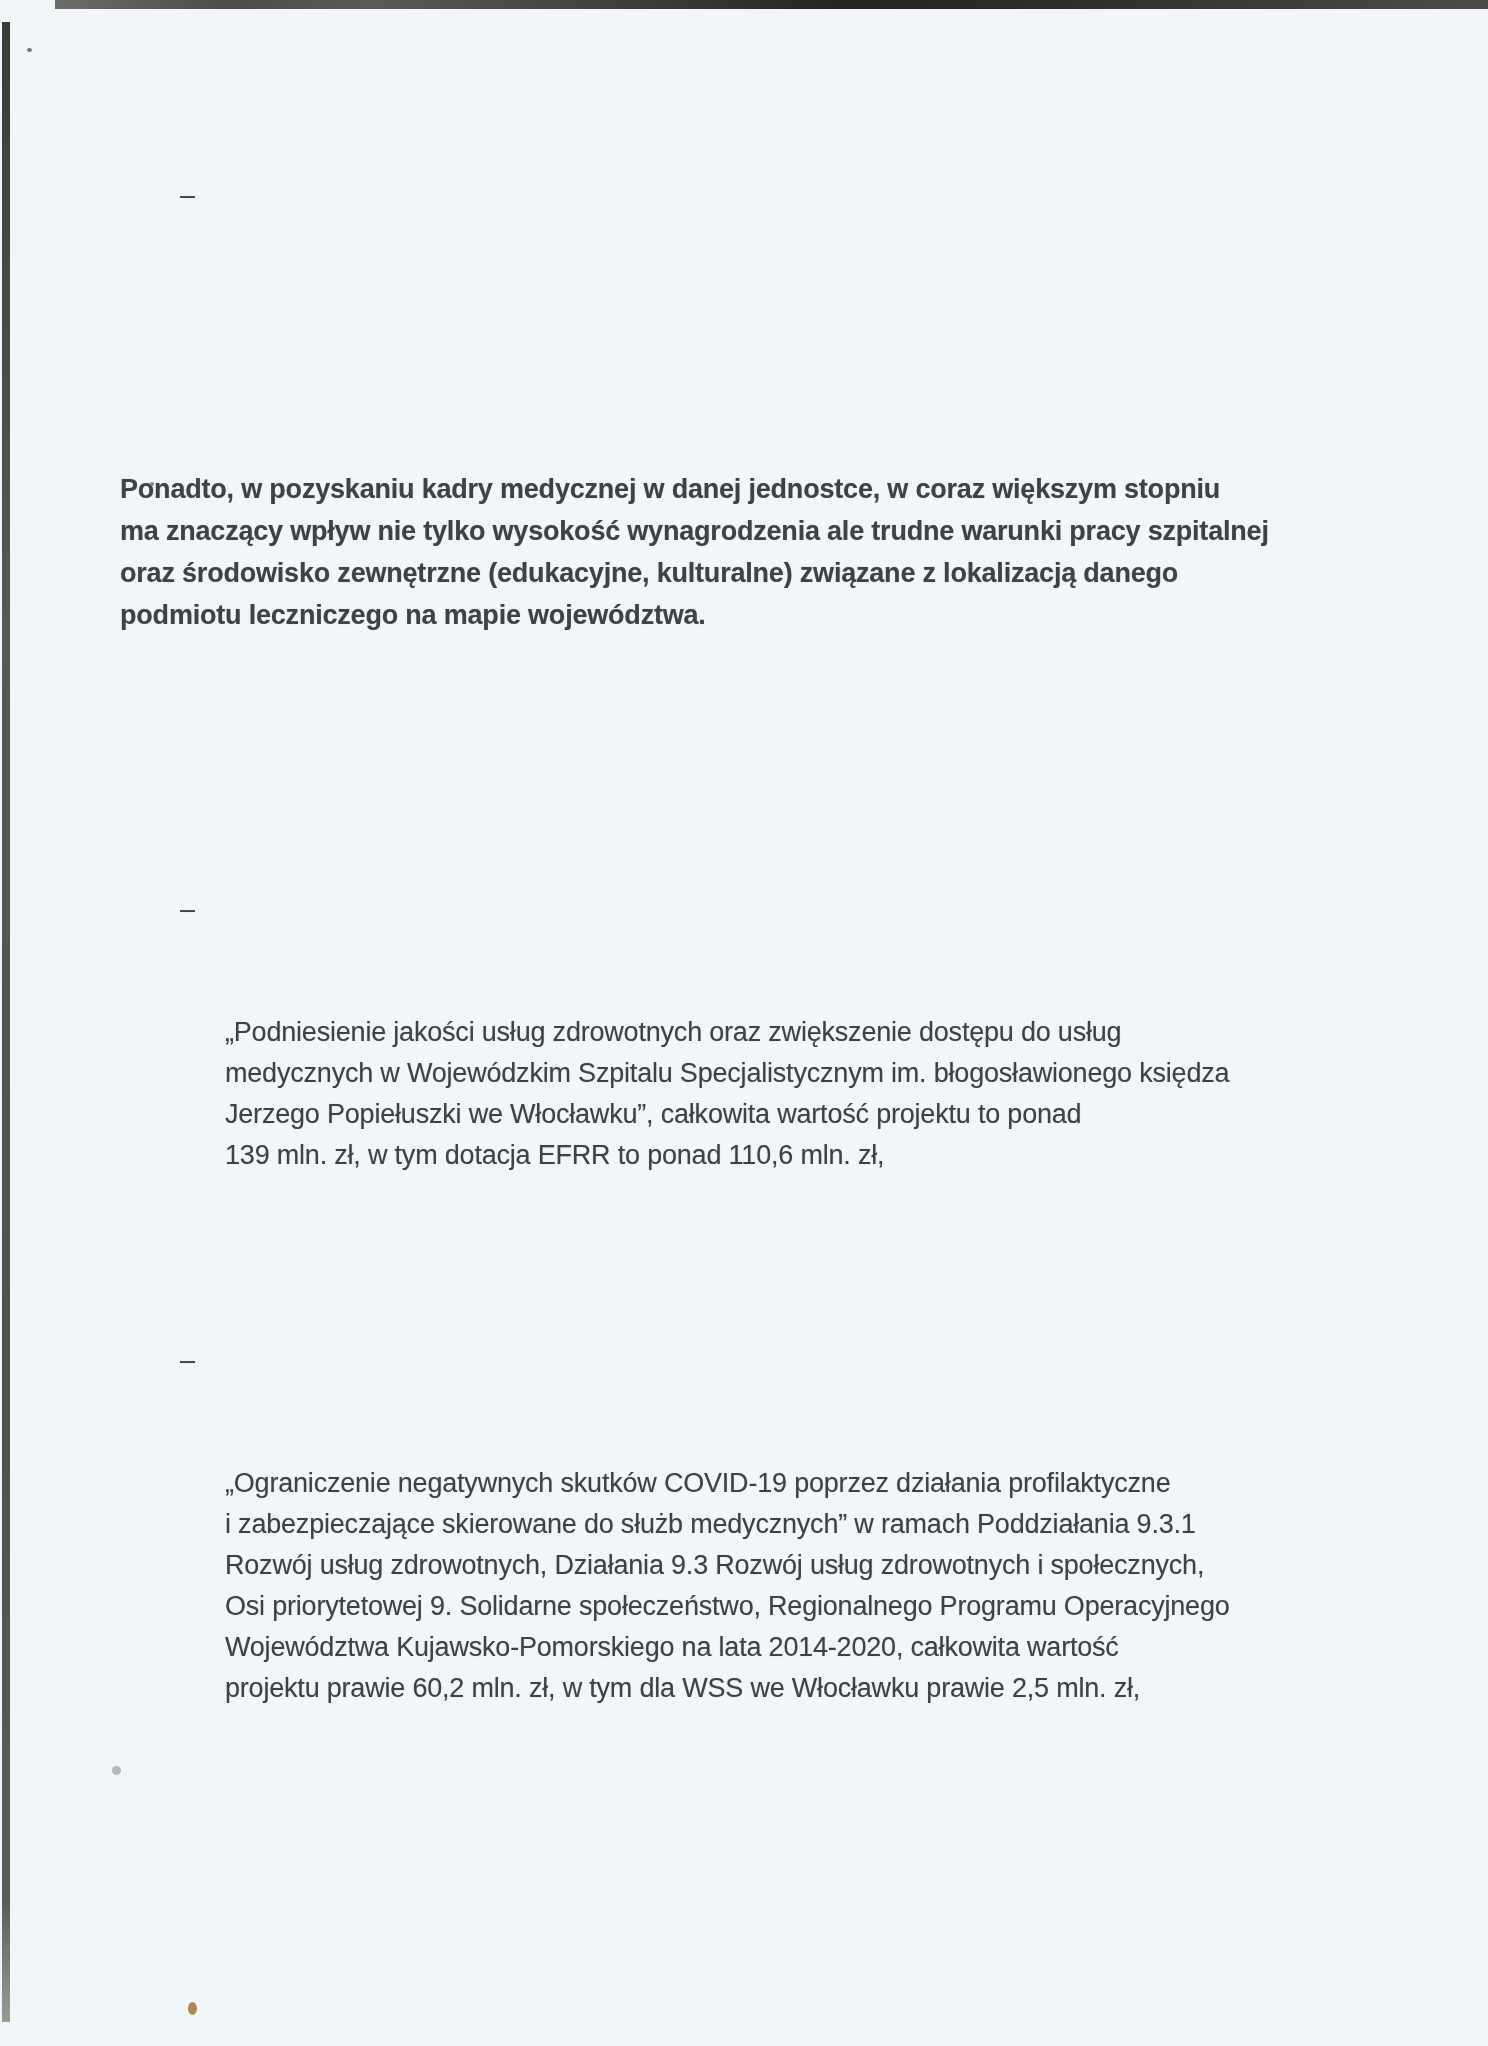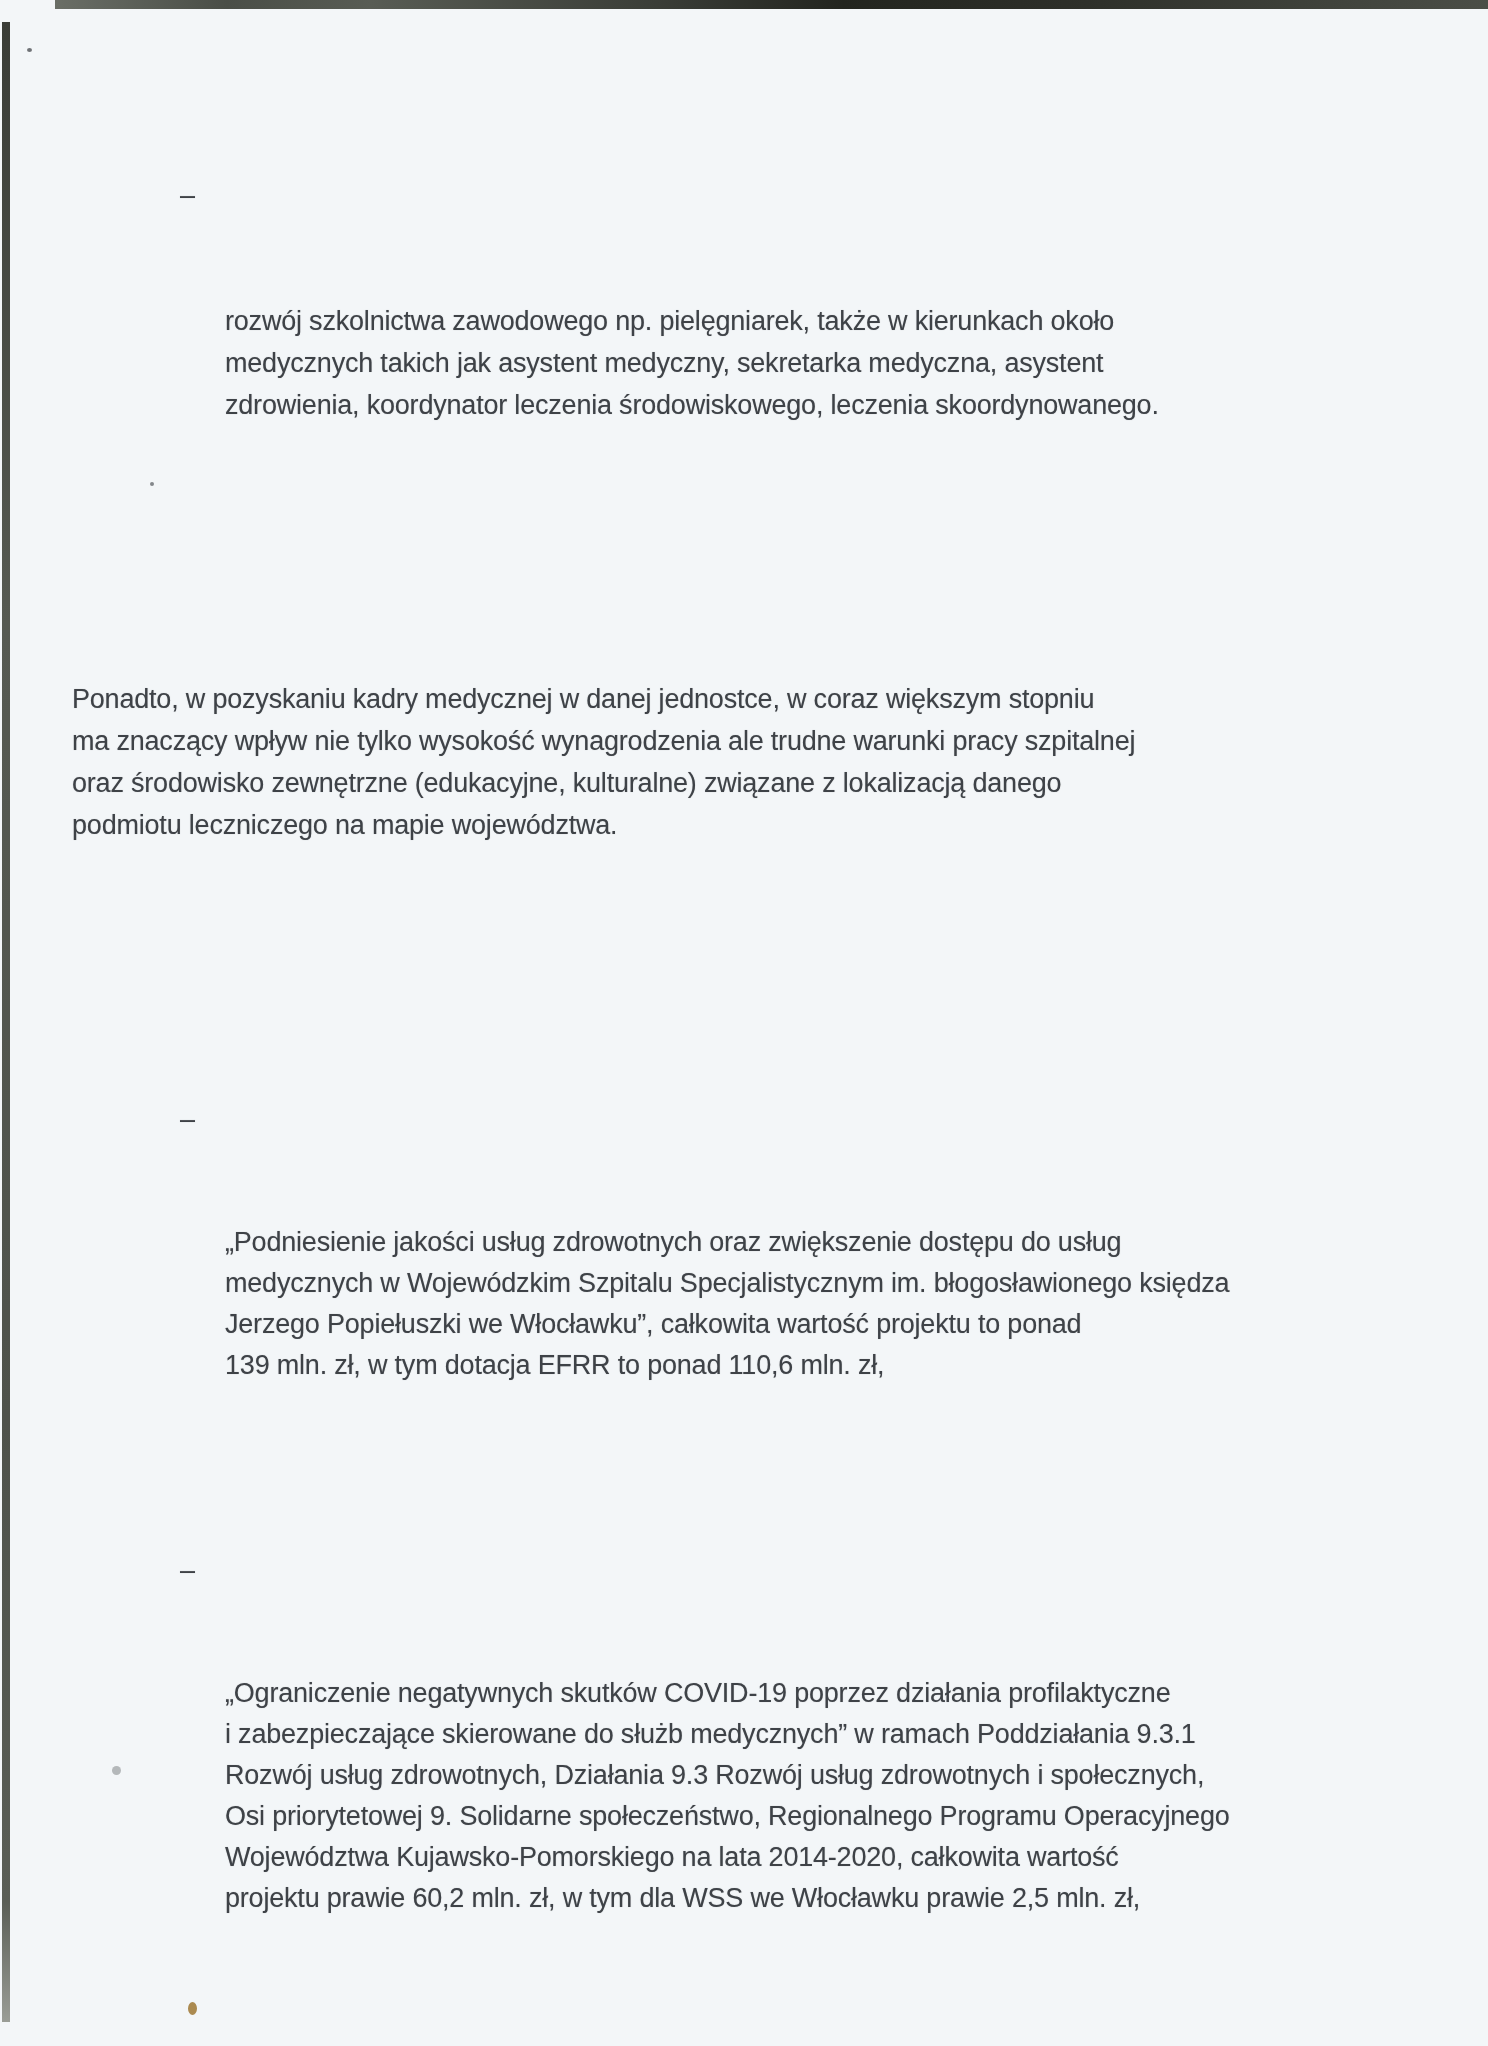--- a/index.html
+++ b/index.html
@@ -43,21 +43,21 @@
     top: 0; left: 0;
     width: 1488px;
     padding-top: 48px;
     font-size: 27px;
     line-height: 42px;
     letter-spacing: -0.2px;
     color: #3e4247;
     text-shadow: 0 0 1px rgba(62,66,71,0.35);
     white-space: pre;
   }
-  .para { margin: 0 0 0 72px; }
+  .para { margin: 0 0 0 120px; font-weight: bold; }
   .p-kadra      { margin-top: 42px; }
   .p-priorytety { margin-top: 17px; }
 
   .bullets { margin-top: 3px; line-height: 41px; }
   .bullet { position: relative; padding-left: 225px; }
   .bullet .marker {
     position: absolute;
     left: 180px; top: 0;
     width: 40px;
   }
@@ -68,23 +68,20 @@
 
 <div class="page">
 
   <div class="edge-top"></div>
   <div class="edge-left"></div>
 
   <div class="content">
 
     <div class="bullet intro-bullet">
       <span class="marker">–</span>
-      <div>rozwój szkolnictwa zawodowego np. pielęgniarek, także w kierunkach około
-medycznych takich jak asystent medyczny, sekretarka medyczna, asystent
-zdrowienia, koordynator leczenia środowiskowego, leczenia skoordynowanego.</div>
     </div>
 
     <div class="para p-kadra">Ponadto, w pozyskaniu kadry medycznej w danej jednostce, w coraz większym stopniu
 ma znaczący wpływ nie tylko wysokość wynagrodzenia ale trudne warunki pracy szpitalnej
 oraz środowisko zewnętrzne (edukacyjne, kulturalne) związane z lokalizacją danego
 podmiotu leczniczego na mapie województwa.</div>
 
 
     <div class="bullets">
       <div class="bullet">

